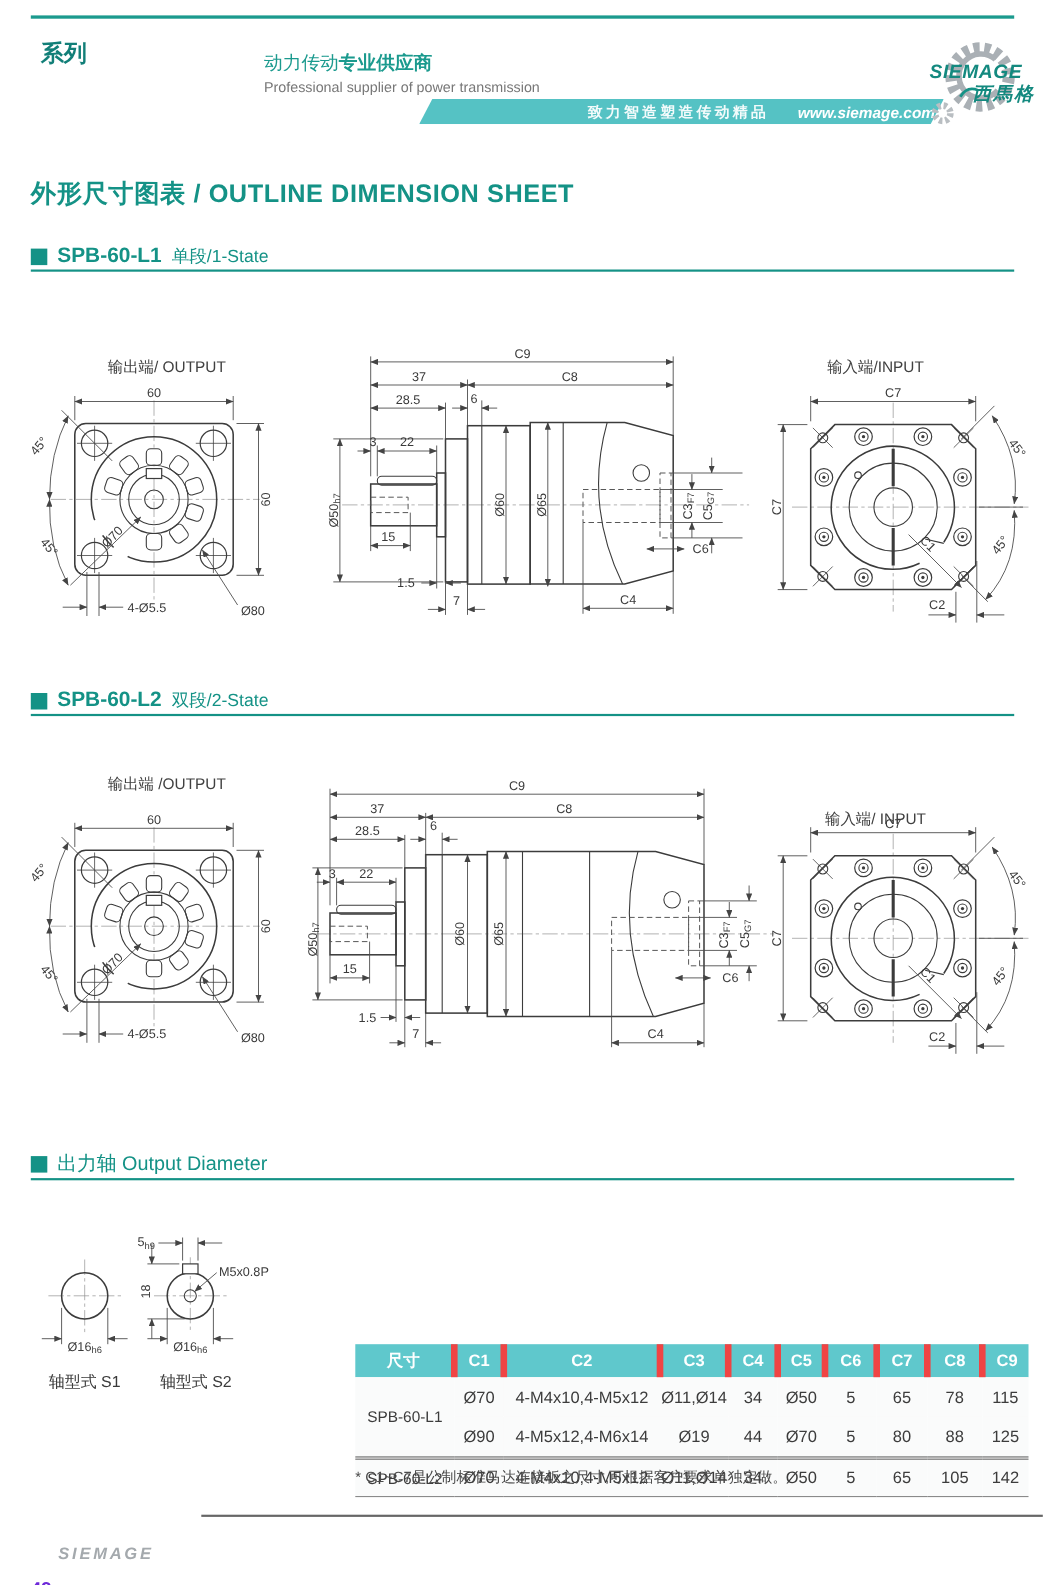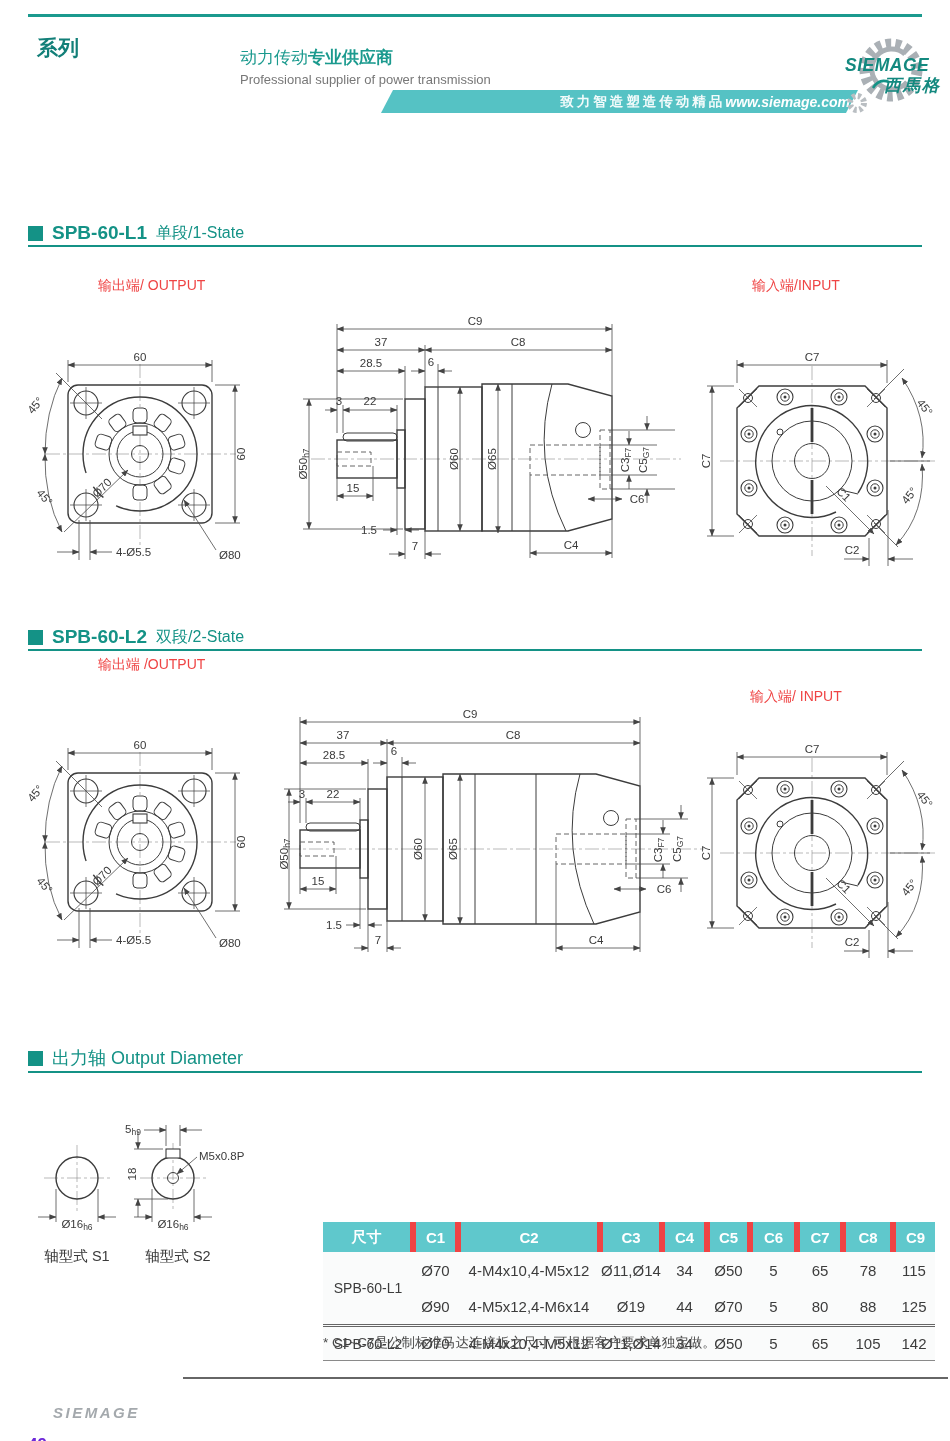--- a/index.html
+++ b/index.html
@@ -14,36 +14,36 @@
   .tagline{left:240px;top:46px;}
   .tag-zh{font-size:17px;color:#1b9a8e;}
   .tag-zh b{font-weight:bold;}
   .tag-en{font-size:13px;color:#777;margin-top:3px;}
   .band-light{left:381px;top:90px;width:477px;height:23px;background:#55c2c4;
       clip-path:polygon(12px 0,100% 0,calc(100% - 12px) 100%,0 100%);}
   .band-dark{left:28px;top:90px;width:362px;height:23px;background:#0e857c;
       clip-path:polygon(0 0,100% 0,calc(100% - 12px) 100%,0 100%);
       display:flex;align-items:center;}
   .band-dark span{color:#fff;font-size:16px;font-weight:bold;letter-spacing:3px;margin-left:20px;}
-  .band-light .inner{position:absolute;right:8px;top:0;height:23px;display:flex;align-items:center;}
+  .band-light .inner{position:absolute;right:8px;top:0;height:23px;display:flex;align-items:center;gap:26px;}
   .band-slogan{color:rgba(255,255,255,.93);font-size:13.5px;font-weight:bold;letter-spacing:3px;}
   .band-url{color:#fff;font-size:14px;font-weight:bold;font-style:italic;}
   .brand-text{left:845px;top:55px;color:#13897f;font-weight:bold;font-style:italic;
       font-size:17.5px;letter-spacing:.5px;}
   .brand-zh{left:884px;top:74px;color:#13897f;font-weight:bold;font-style:italic;
       font-family:"Liberation Serif",serif;font-size:17px;letter-spacing:2px;}
   
   .page-title{left:28px;top:161px;font-size:23px;font-weight:bold;color:#149286;letter-spacing:.5px;}
   .sec{left:28px;display:flex;align-items:center;gap:9px;color:#149286;}
   .sq{width:15px;height:15px;background:#149286;flex:0 0 auto;}
   .sec-model{font-size:19px;font-weight:bold;}
   .sec-sub{font-size:16px;}
   .sec-sub3{font-size:18px;}
   .sec-line{left:28px;width:894px;height:2px;background:#149286;}
-  .dwg-label{font-size:14px;color:#ef4444;}
+  .dwg-label{font-size:14px;color:#404040;margin-top:48px;}
   
   svg .ol{fill:none;stroke:#3c3c3c;stroke-width:1.4;}
   svg .ol2{fill:none;stroke:#3c3c3c;stroke-width:1;}
   svg .olw{fill:#fff;stroke:#3c3c3c;stroke-width:1.1;}
   svg .thin{stroke:#3c3c3c;stroke-width:0.7;}
   svg .dl{stroke:#4a4a4a;stroke-width:0.8;fill:none;}
   svg .cl{stroke:#8a8a8a;stroke-width:0.6;stroke-dasharray:14 3 3 3;fill:none;}
   svg .dsh{fill:none;stroke:#555;stroke-width:0.9;stroke-dasharray:5 3;}
   svg .bar{stroke:#3c3c3c;stroke-width:2.8;}
   svg text{font-family:"Liberation Sans",sans-serif;font-size:11.5px;fill:#3a3a3a;}
@@ -94,20 +94,21 @@
   </div>
   <svg class="abs" style="left:843px;top:28px" width="105" height="90" viewBox="0 0 105 90">
     <circle cx="48" cy="42" r="26" fill="none" stroke="#aab0b5" stroke-width="11" stroke-dasharray="5.5 4.2"></circle>
     <path d="M62,26 A20,20 0 1 0 64,54" fill="none" stroke="#aab0b5" stroke-width="5"></path>
     <circle cx="14" cy="75" r="7" fill="none" stroke="#b9bec2" stroke-width="6" stroke-dasharray="3 2.6"></circle>
     <path d="M30,60 Q36,50 46,54" fill="none" stroke="#149286" stroke-width="2.5"></path>
   </svg>
   <div class="abs brand-text">SIEMAGE</div>
   <div class="abs brand-zh">西馬格</div>
 
+  <div class="abs page-title">外形尺寸图表 / OUTLINE DIMENSION SHEET</div>
 
   <div class="abs sec" style="top:222px">
     <span class="sq"></span>
     <span class="sec-model">SPB-60-L1</span>
     <span class="sec-sub">单段/1-State</span>
   </div>
   <div class="abs sec-line" style="top:245px"></div>
 
   <div class="abs dwg-label" style="left:98px;top:277px">输出端/ OUTPUT</div>
   <div class="abs dwg-label" style="left:752px;top:277px">输入端/INPUT</div>

